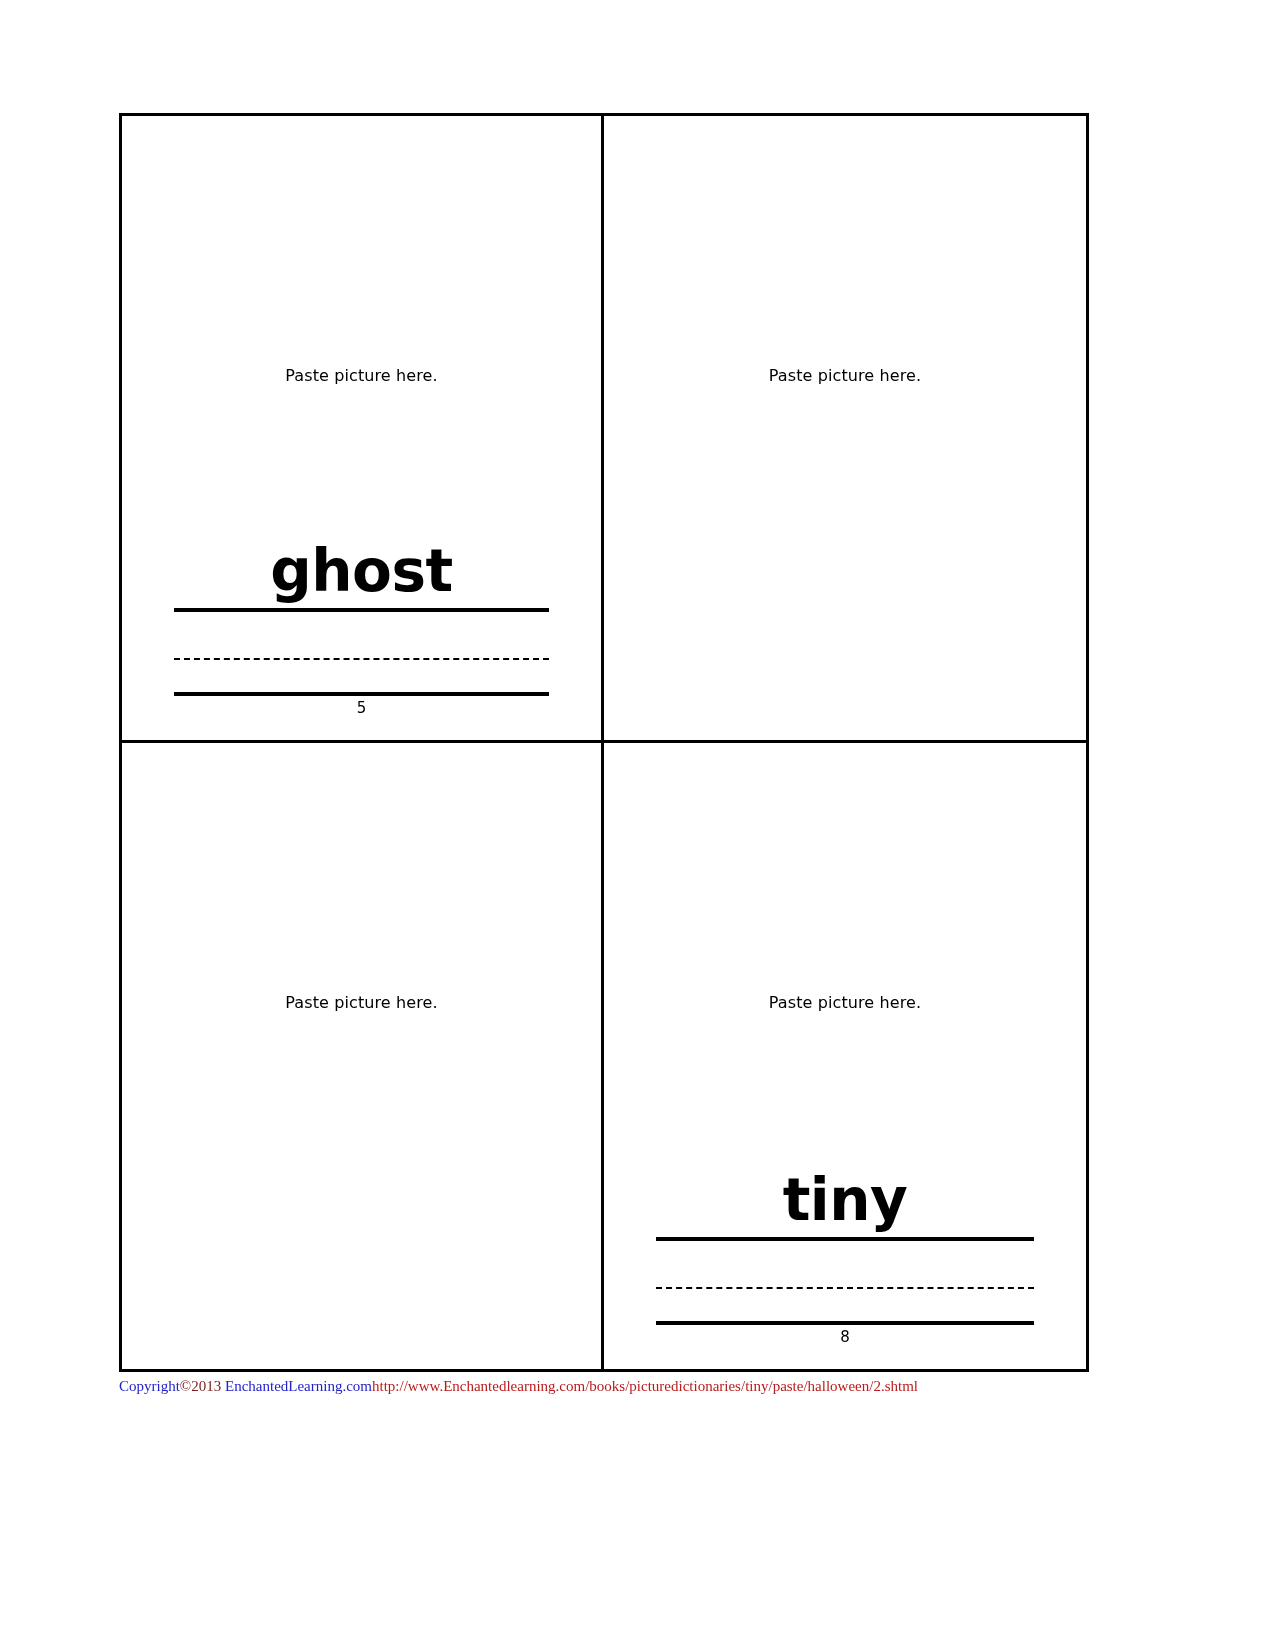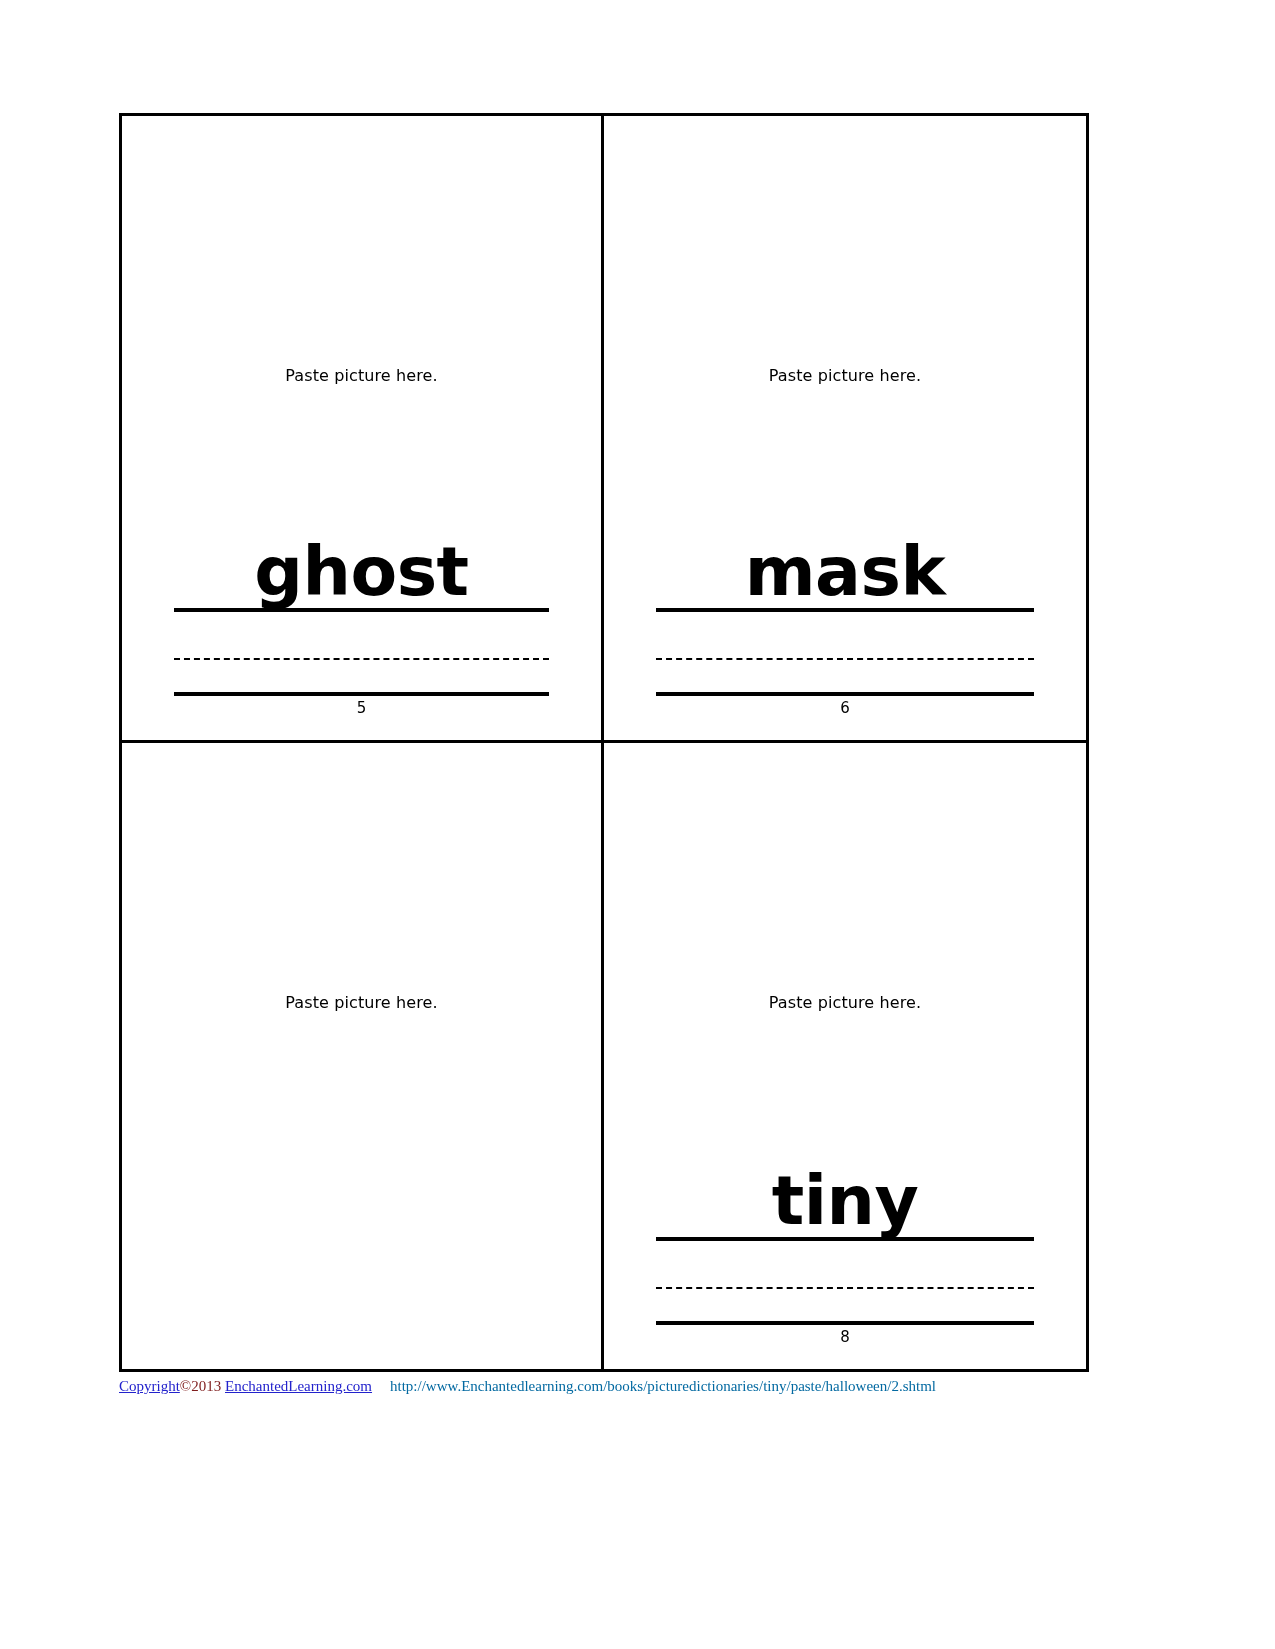--- a/index.html
+++ b/index.html
@@ -73,25 +73,25 @@
   .word-block {
     position: absolute;
     left: 52px;
     right: 52px;
     bottom: 22px;
   }
 
   .word {
     text-align: center;
     font-family: "DejaVu Sans", sans-serif;
-    font-size: 68px;
+    font-size: 58px;
     font-weight: 600;
     line-height: 1.0;
     letter-spacing: -0.5px;
-    padding-bottom: 2px;
+    padding-bottom: 8px;
   }
 
   .solid-line {
     border-bottom: 4px solid #000000;
     width: 100%;
   }
 
   .spacer-a { height: 46px; }
   .spacer-b { height: 32px; }
 
@@ -114,28 +114,26 @@
     position: absolute;
     left: 119px;
     top: 1378px;
     width: 1000px;
     font-size: 15px;
     font-family: "Liberation Serif", serif;
     white-space: nowrap;
   }
   #footer .lnk {
     color: #2222cc;
-    text-decoration: underline;
   }
   #footer .copy-sym {
     color: #7f1d1d;
   }
   #footer .url {
-    color: #0369a1;
-    margin-left: 18px;
+    color: #b91c1c;
   }
 </style>
 </head>
 <body>
 
 <div id="page">
 
   <div id="sheet">
 
     <div class="card col-left row-top">
@@ -149,29 +147,20 @@
           <div class="spacer-b"></div>
           <div class="solid-line"></div>
           <div class="page-num">5</div>
         </div>
       </div>
     </div>
 
     <div class="card row-top">
       <div class="card-inner">
         <div class="paste-label">Paste picture here.</div>
-        <div class="word-block">
-          <div class="word">mask</div>
-          <div class="solid-line"></div>
-          <div class="spacer-a"></div>
-          <div class="dashed-line"></div>
-          <div class="spacer-b"></div>
-          <div class="solid-line"></div>
-          <div class="page-num">6</div>
-        </div>
       </div>
     </div>
 
     <div class="card col-left row-bottom">
       <div class="card-inner">
         <div class="paste-label">Paste picture here.</div>
       </div>
     </div>
 
     <div class="card row-bottom">

